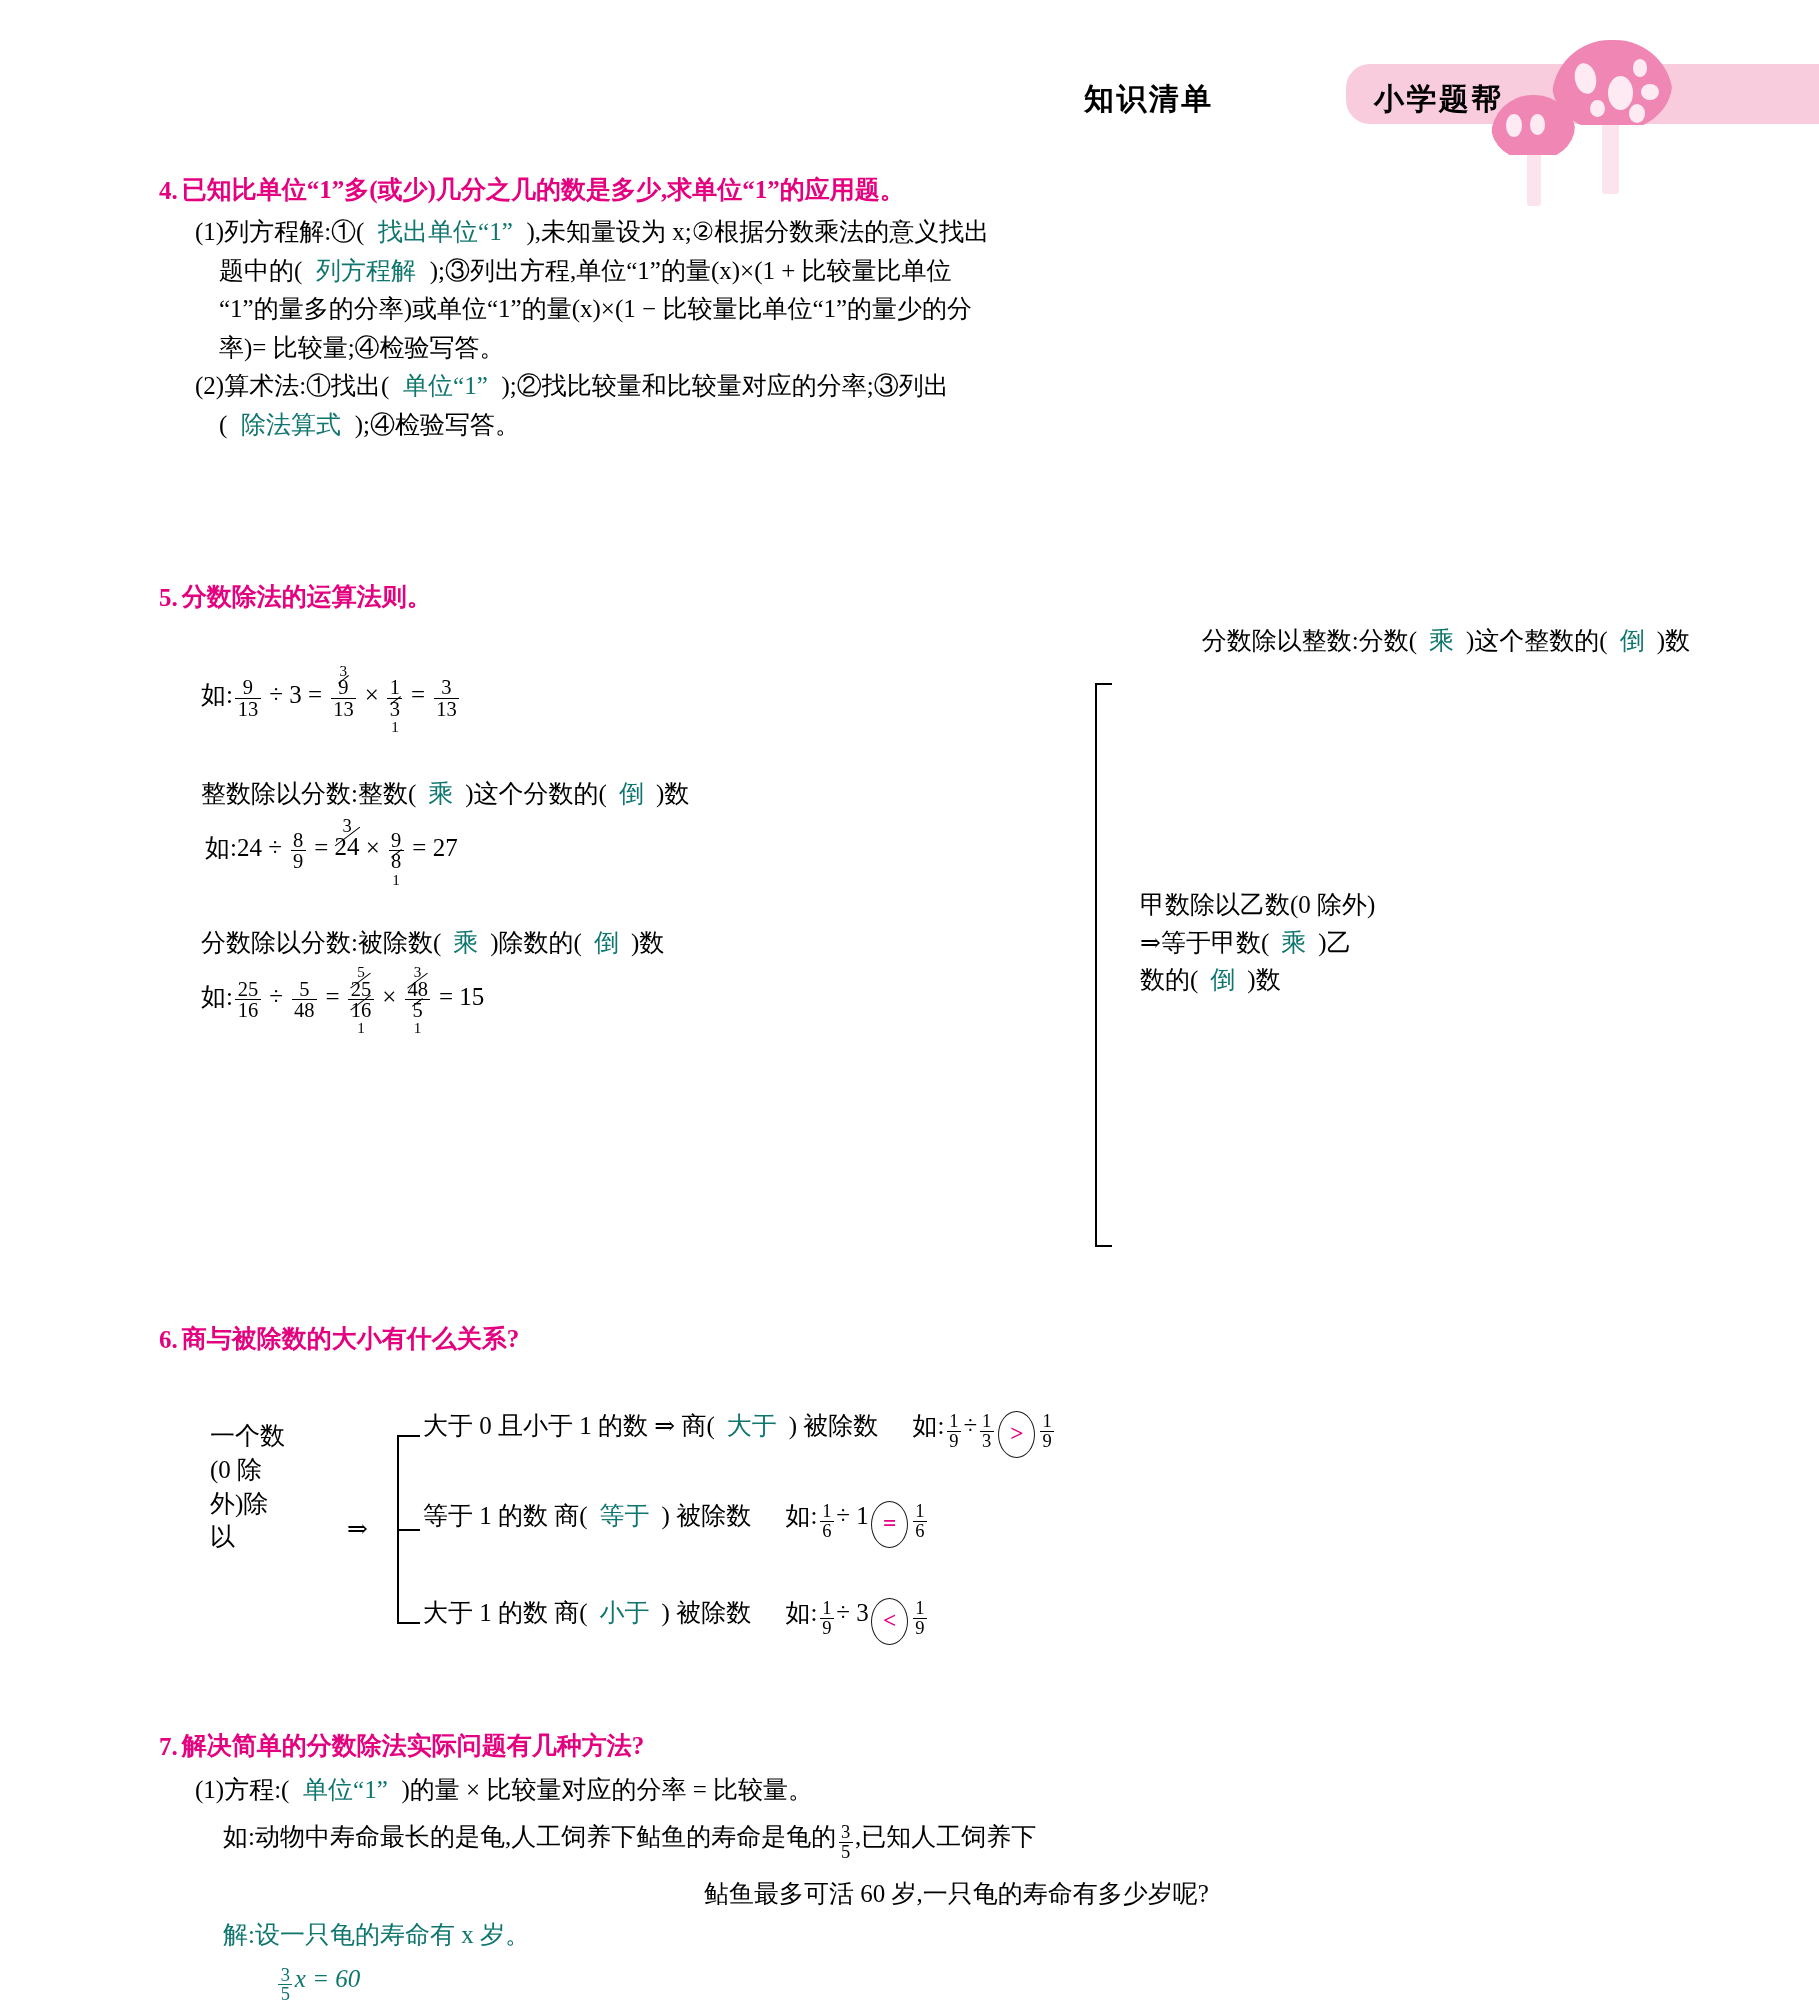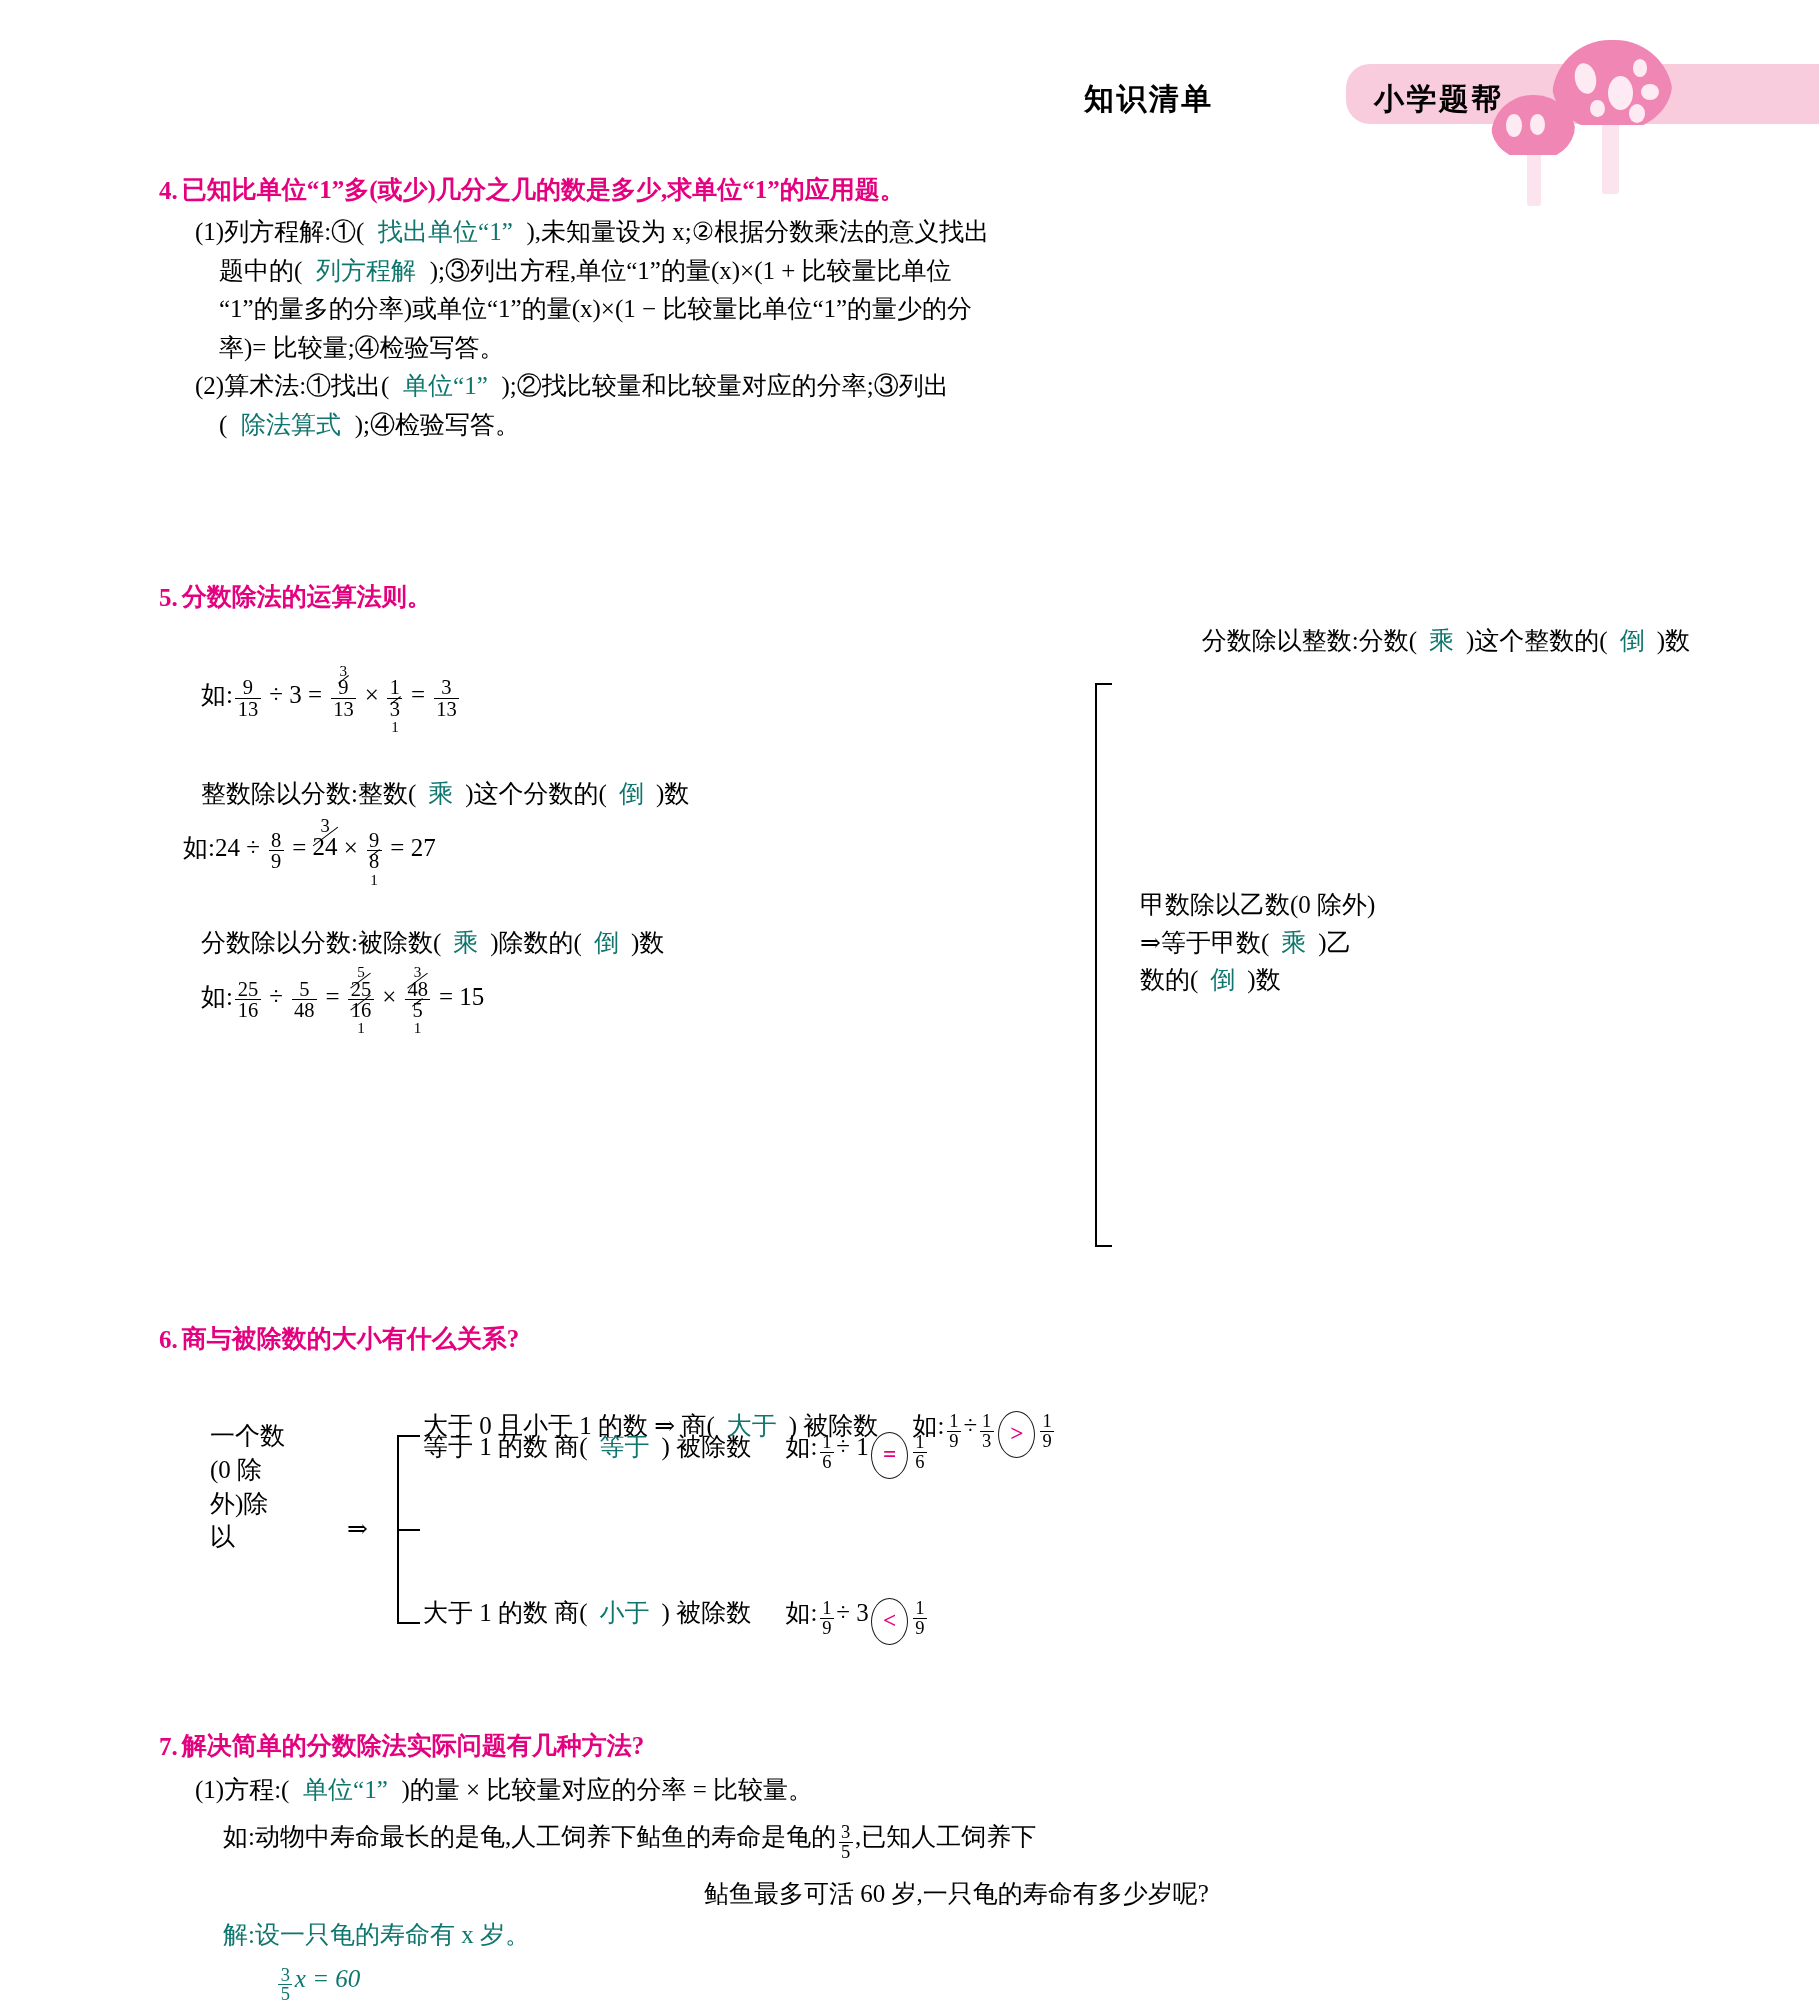--- a/index.html
+++ b/index.html
@@ -177,21 +177,21 @@
         <span class="n">1</span>
         <span class="d"><span class="wrapn"><span class="cx">3</span><span class="below">1</span></span></span>
       </span>
       = <span class="fr"><span class="n">3</span><span class="d">13</span></span>
     </div>
 
     <div class="txt" style="margin-top:9.7px;margin-left:42px;">
       <span>整数除以分数:整数(</span><span class="ans" style="padding:0 12px;">乘</span><span>)这个分数的(</span><span class="ans" style="padding:0 12px;">倒</span><span>)数</span>
     </div>
 
-    <div class="txt" style="margin-top:22px;margin-left:24px;height:89px;">
+    <div class="txt" style="margin-top:22px;margin-left:46px;height:89px;">
       <span>如:</span><span>24</span>
       ÷ <span class="fr"><span class="n">8</span><span class="d">9</span></span>
       =
       <span class="wrapn"><span class="above">3</span><span class="cx">24</span></span>
       ×
       <span class="fr">
         <span class="n">9</span>
         <span class="d"><span class="wrapn"><span class="cx">8</span><span class="below">1</span></span></span>
       </span>
       = <span>27</span>
@@ -250,21 +250,21 @@
   <div class="rule-v" style="left:397px;top:1435px;width:2px;height:189px;"></div>
   <div class="rule-h" style="left:397px;top:1435px;width:22.6px;height:2px;"></div>
   <div class="rule-h" style="left:397px;top:1529px;width:22.6px;height:2px;"></div>
   <div class="rule-h" style="left:397px;top:1622px;width:22.6px;height:2px;"></div>
 
   <div class="blk txt" style="left:423px;top:1411px;width:1249px;">
     <span>大于 0 且小于 1 的数 ⇒ 商(</span><span class="ans" style="padding:0 12px;">大于</span><span>) 被除数</span>
     <span style="margin-left:28px;">如:</span><span class="fr sm"><span class="n">1</span><span class="d">9</span></span><span>÷</span><span class="fr sm"><span class="n">1</span><span class="d">3</span></span><span class="circ">&gt;</span><span class="fr sm"><span class="n">1</span><span class="d">9</span></span>
   </div>
 
-  <div class="blk txt" style="left:423px;top:1432px;width:1249px;">
+  <div class="blk txt" style="left:423px;top:1501px;width:1249px;">
     <span>等于 1 的数   商(</span><span class="ans" style="padding:0 12px;">等于</span><span>) 被除数</span>
     <span style="margin-left:28px;">如:</span><span class="fr sm"><span class="n">1</span><span class="d">6</span></span><span>÷</span> <span>1</span><span class="circ">=</span><span class="fr sm"><span class="n">1</span><span class="d">6</span></span>
   </div>
 
   <div class="blk txt" style="left:423px;top:1598px;width:1249px;">
     <span>大于 1 的数   商(</span><span class="ans" style="padding:0 12px;">小于</span><span>) 被除数</span>
     <span style="margin-left:28px;">如:</span><span class="fr sm"><span class="n">1</span><span class="d">9</span></span><span>÷</span> <span>3</span><span class="circ">&lt;</span><span class="fr sm"><span class="n">1</span><span class="d">9</span></span>
   </div>
 
   <div class="blk" style="left:159px;top:1733px;width:1531px;">

